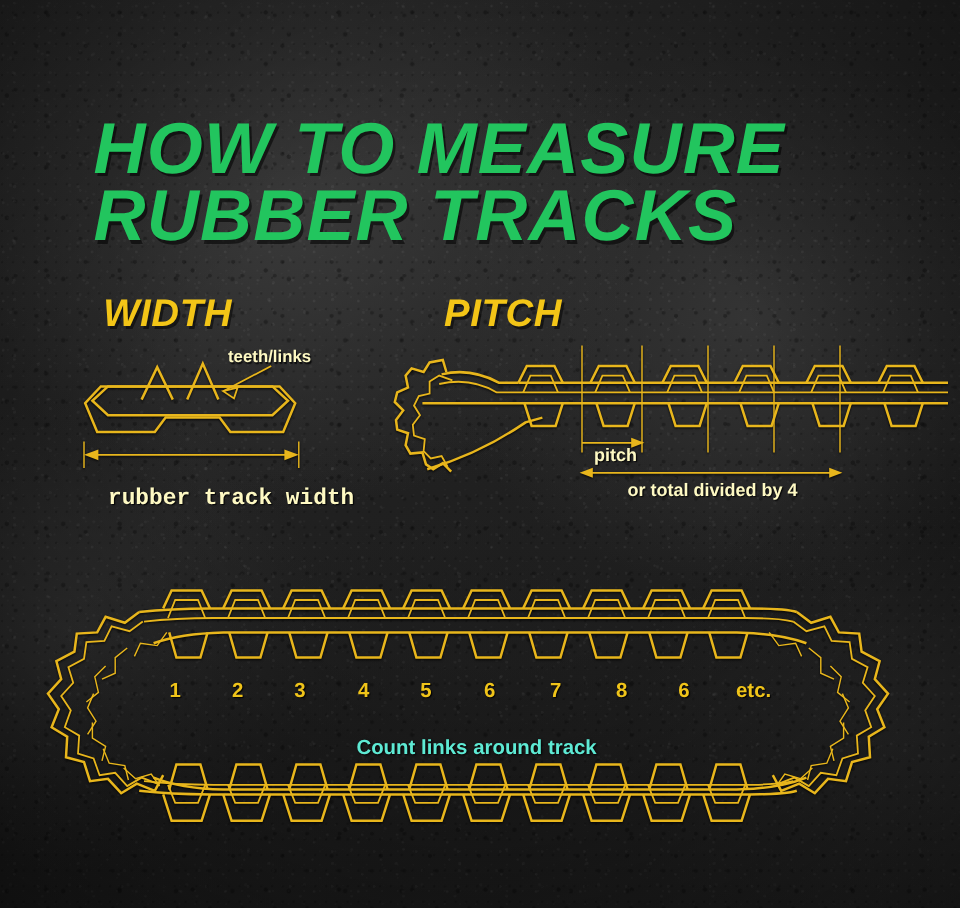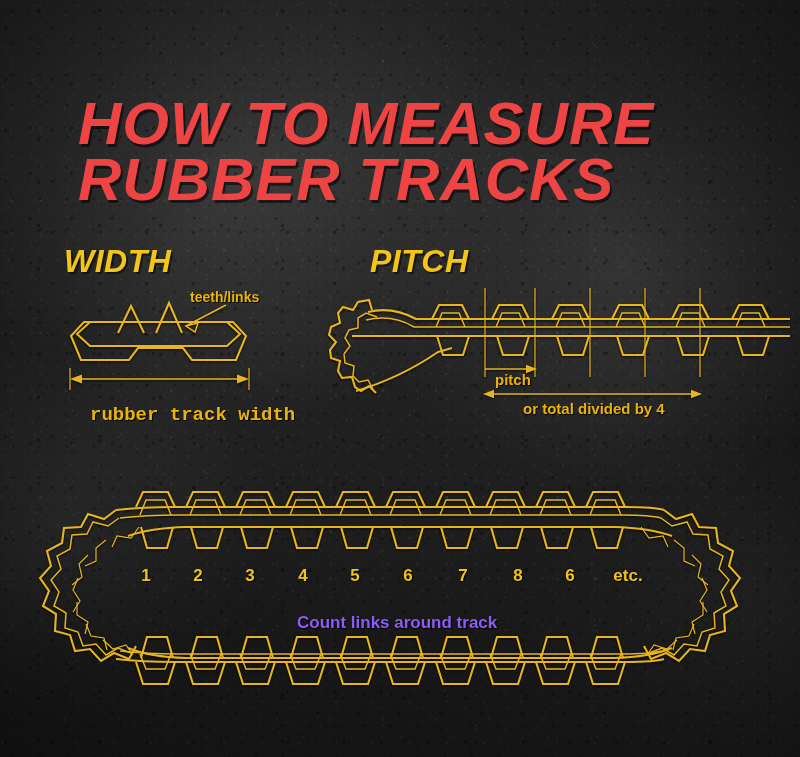--- a/index.html
+++ b/index.html
@@ -64,53 +64,53 @@
   }
 
   
   .layer { position: absolute; inset: 0; }
 
   .title {
     position: absolute;
     left: 78px;
     top: 96px;
     width: 680px;
-    color: #ef4444;
+    color: #22c55e;
     font-size: 60px;
     line-height: 56px;
     font-weight: bold;
     font-style: italic;
     letter-spacing: 1px;
     text-shadow: 2px 3px 0 rgba(0,0,0,.55);
     white-space: pre-line;
   }
   .section-head {
     position: absolute;
     color: #F3C517;
     font-size: 32px;
     font-weight: bold;
     font-style: italic;
     letter-spacing: .5px;
     text-shadow: 2px 2px 0 rgba(0,0,0,.5);
   }
-  #head-width { left: 64px; top: 243px; }
+  #head-width { left: 86px; top: 243px; }
   #head-pitch { left: 370px; top: 243px; }
   #head-links { left: 70px; top: 448px; }
 
   .lbl {
     position: absolute;
-    color: #eab308;
+    color: #fef9c3;
     font-size: 14px;
     font-weight: bold;
     text-shadow: 1px 1px 1px rgba(0,0,0,.85);
     white-space: nowrap;
   }
   .lbl-white {
     position: absolute;
-    color: #8b5cf6;
+    color: #5eead4;
     font-size: 17px;
     font-weight: bold;
     text-shadow: 1px 1px 2px rgba(0,0,0,.9);
     white-space: nowrap;
   }
   #lbl-teeth      { left: 190px; top: 289px; font-size: 14px; }
   #lbl-width-dim  { left: 90px;  top: 404px; font-size: 19px; font-family: Liberation Mono, monospace; }
   #lbl-pitch      { left: 495px; top: 371px; font-size: 15px; }
   #lbl-total      { left: 523px; top: 400px; font-size: 15px; text-align: center; }
   #lbl-count      { left: 297px; top: 613px; }

